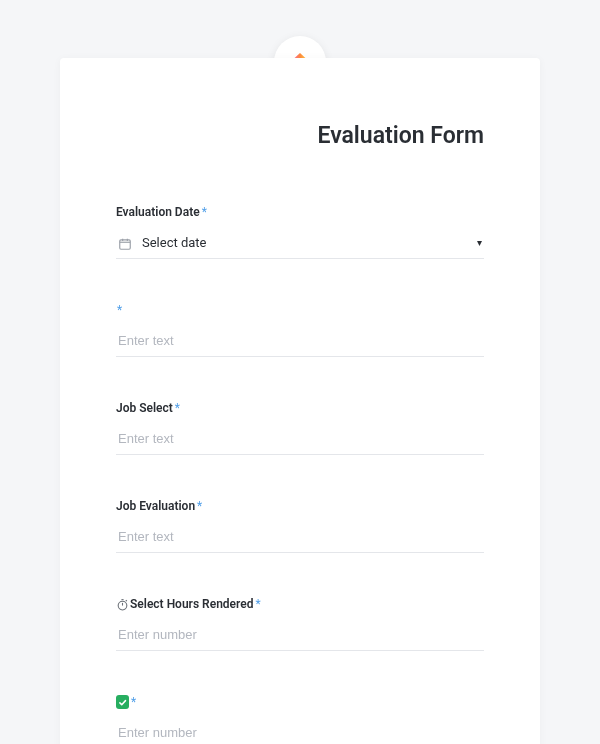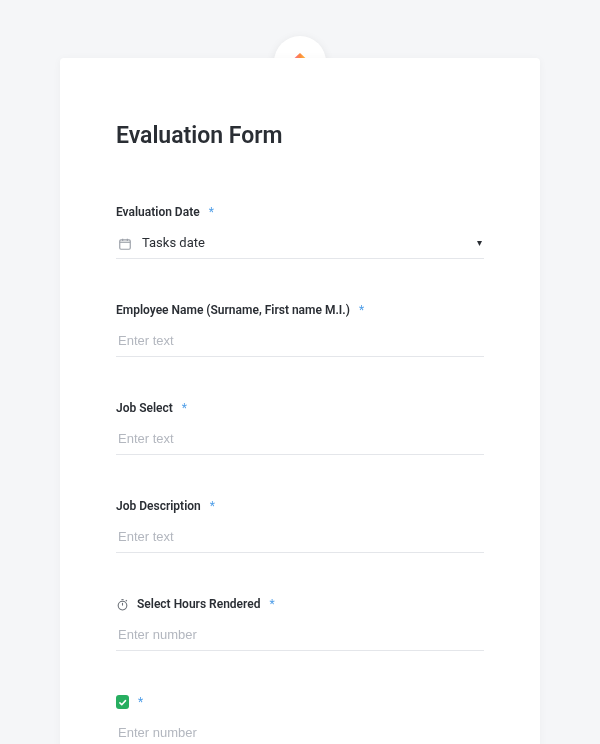--- a/index.html
+++ b/index.html
@@ -31,37 +31,37 @@
     width: 52px;
     height: 52px;
     background: #fff;
     border-radius: 50%;
     box-shadow: 0 2px 10px rgba(0,0,0,0.08);
     display: flex;
     align-items: center;
     justify-content: center;
   }
   .title {
-    text-align: left;
+    text-align: right;
     font-size: 23px;
     font-weight: 600;
     color: #2a2e34;
     margin-top: 36px;
     margin-bottom: 56px;
   }
   .field {
     margin-bottom: 44px;
   }
   .field-label {
     font-size: 12px;
     font-weight: 600;
     color: #2a2e34;
     display: flex;
     align-items: center;
-    gap: 8px;
+    gap: 1px;
   }
   .req {
     color: #4f9ee8;
     font-weight: 400;
     margin-left: 1px;
   }
   .input-row {
     display: flex;
     align-items: center;
     border-bottom: 1px solid #e4e6ea;
@@ -145,48 +145,47 @@
     </div>
     <div class="input-row">
       <span class="cal-icon">
         <svg width="14" height="14" viewBox="0 0 24 24" fill="none" stroke="#9ba0a8" stroke-width="2">
           <rect x="3" y="5" width="18" height="16" rx="2"></rect>
           <line x1="3" y1="9" x2="21" y2="9"></line>
           <line x1="8" y1="3" x2="8" y2="7"></line>
           <line x1="16" y1="3" x2="16" y2="7"></line>
         </svg>
       </span>
-      <span class="date-text">Tasks date</span>
+      <span class="date-text">Select date</span>
       <span class="caret">▾</span>
     </div>
   </div>
 
   <div class="field">
     <div class="field-label">
-      <span>Employee Name (Surname, First name M.I.)</span>
         <span class="req">*</span>
     </div>
     <div class="input-row">
       <input type="text" placeholder="Enter text" style="">
     </div>
   </div>
 
   <div class="field">
     <div class="field-label">
       <span>Job Select</span>
         <span class="req">*</span>
     </div>
     <div class="input-row">
       <input type="text" placeholder="Enter text" style="">
     </div>
   </div>
 
   <div class="field">
     <div class="field-label">
-      <span>Job Description</span>
+      <span>Job Evaluation</span>
         <span class="req">*</span>
     </div>
     <div class="input-row">
       <input type="text" placeholder="Enter text" style="">
     </div>
   </div>
 
   <div class="field">
     <div class="field-label">
       <span class="label-icon">

